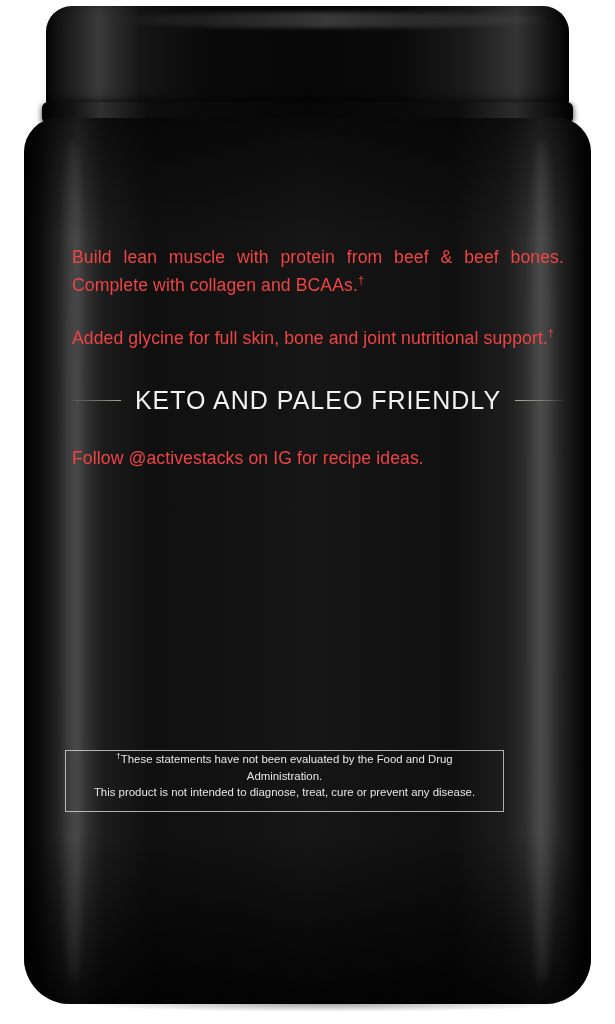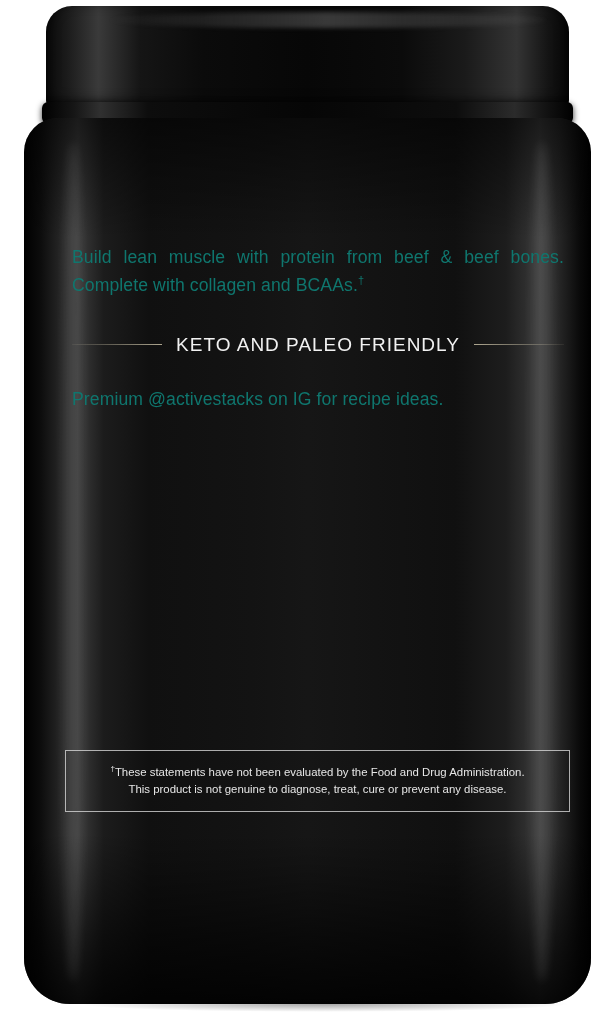--- a/index.html
+++ b/index.html
@@ -136,21 +136,21 @@
     position: absolute;
     left: 56px;
     top: 238px;
     width: 492px;
     color: #efefef;
   }
 
   .para {
     font-size: 17.6px;
     line-height: 1.58;
-    color: #0f766e;
+    color: #ef4444;
     margin: 0 0 25px 0;
     letter-spacing: 0.1px;
     font-weight: 300;
   }
   .para.justify {
     text-align: justify;
     text-align-last: left;
   }
   .para sup {
     font-size: 11px;
@@ -166,40 +166,39 @@
   }
   .divider-line {
     height: 1px;
     flex: 1;
     background: linear-gradient(to right, rgba(210,200,170,0.08), rgba(225,215,185,0.75));
   }
   .divider-line.right {
     background: linear-gradient(to left, rgba(210,200,170,0.08), rgba(225,215,185,0.75));
   }
   .keto-text {
-    font-size: 19px;
+    font-size: 25px;
     letter-spacing: 1.0px;
     color: #f2f2f2;
     white-space: nowrap;
     font-weight: 400;
   }
 
   
   .disclaimer-box {
     position: absolute;
     left: 49px;
     top: 744px;
-    width: 505px;
+    width: 439px;
     height: 62px;
     border: 1px solid rgba(225,225,225,0.75);
     box-sizing: border-box;
     display: flex;
     flex-direction: column;
     align-items: center;
-    justify-content: center;
     padding: 0 12px;
   }
   .disclaimer-line {
     font-size: 11.4px;
     line-height: 1.45;
     color: #e6e6e6;
     text-align: center;
     font-weight: 300;
   }
   .disclaimer-line sup {
@@ -235,34 +234,35 @@
       <div class="body-top-shade"></div>
       <div class="body-bottom-shade"></div>
       <div class="body-gloss-left"></div>
       <div class="body-gloss-right"></div>
     </div>
 
     <div class="label-area">
 
       <p class="para justify"><span>Build lean muscle with protein from beef &amp; beef bones. Complete with collagen and BCAAs.</span><sup>†</sup></p>
 
+      <p class="para justify"><span>Added glycine for full skin, bone and joint nutritional support.</span><sup>†</sup></p>
 
 
       <div class="divider-row">
         <span class="divider-line"></span>
         <span class="keto-text">KETO AND PALEO FRIENDLY</span>
         <span class="divider-line right"></span>
       </div>
 
 
-      <p class="para">Premium @activestacks on IG for recipe ideas.</p>
+      <p class="para">Follow @activestacks on IG for recipe ideas.</p>
 
     </div>
 
     <div class="disclaimer-box">
       <div class="disclaimer-line"><sup>†</sup><span>These statements have not been evaluated by the Food and Drug Administration.</span></div>
-      <div class="disclaimer-line">This product is not genuine to diagnose, treat, cure or prevent any disease.</div>
+      <div class="disclaimer-line">This product is not intended to diagnose, treat, cure or prevent any disease.</div>
     </div>
 
     <div class="floor-shadow"></div>
 
   </div>
 </div>
 
 </body></html>

